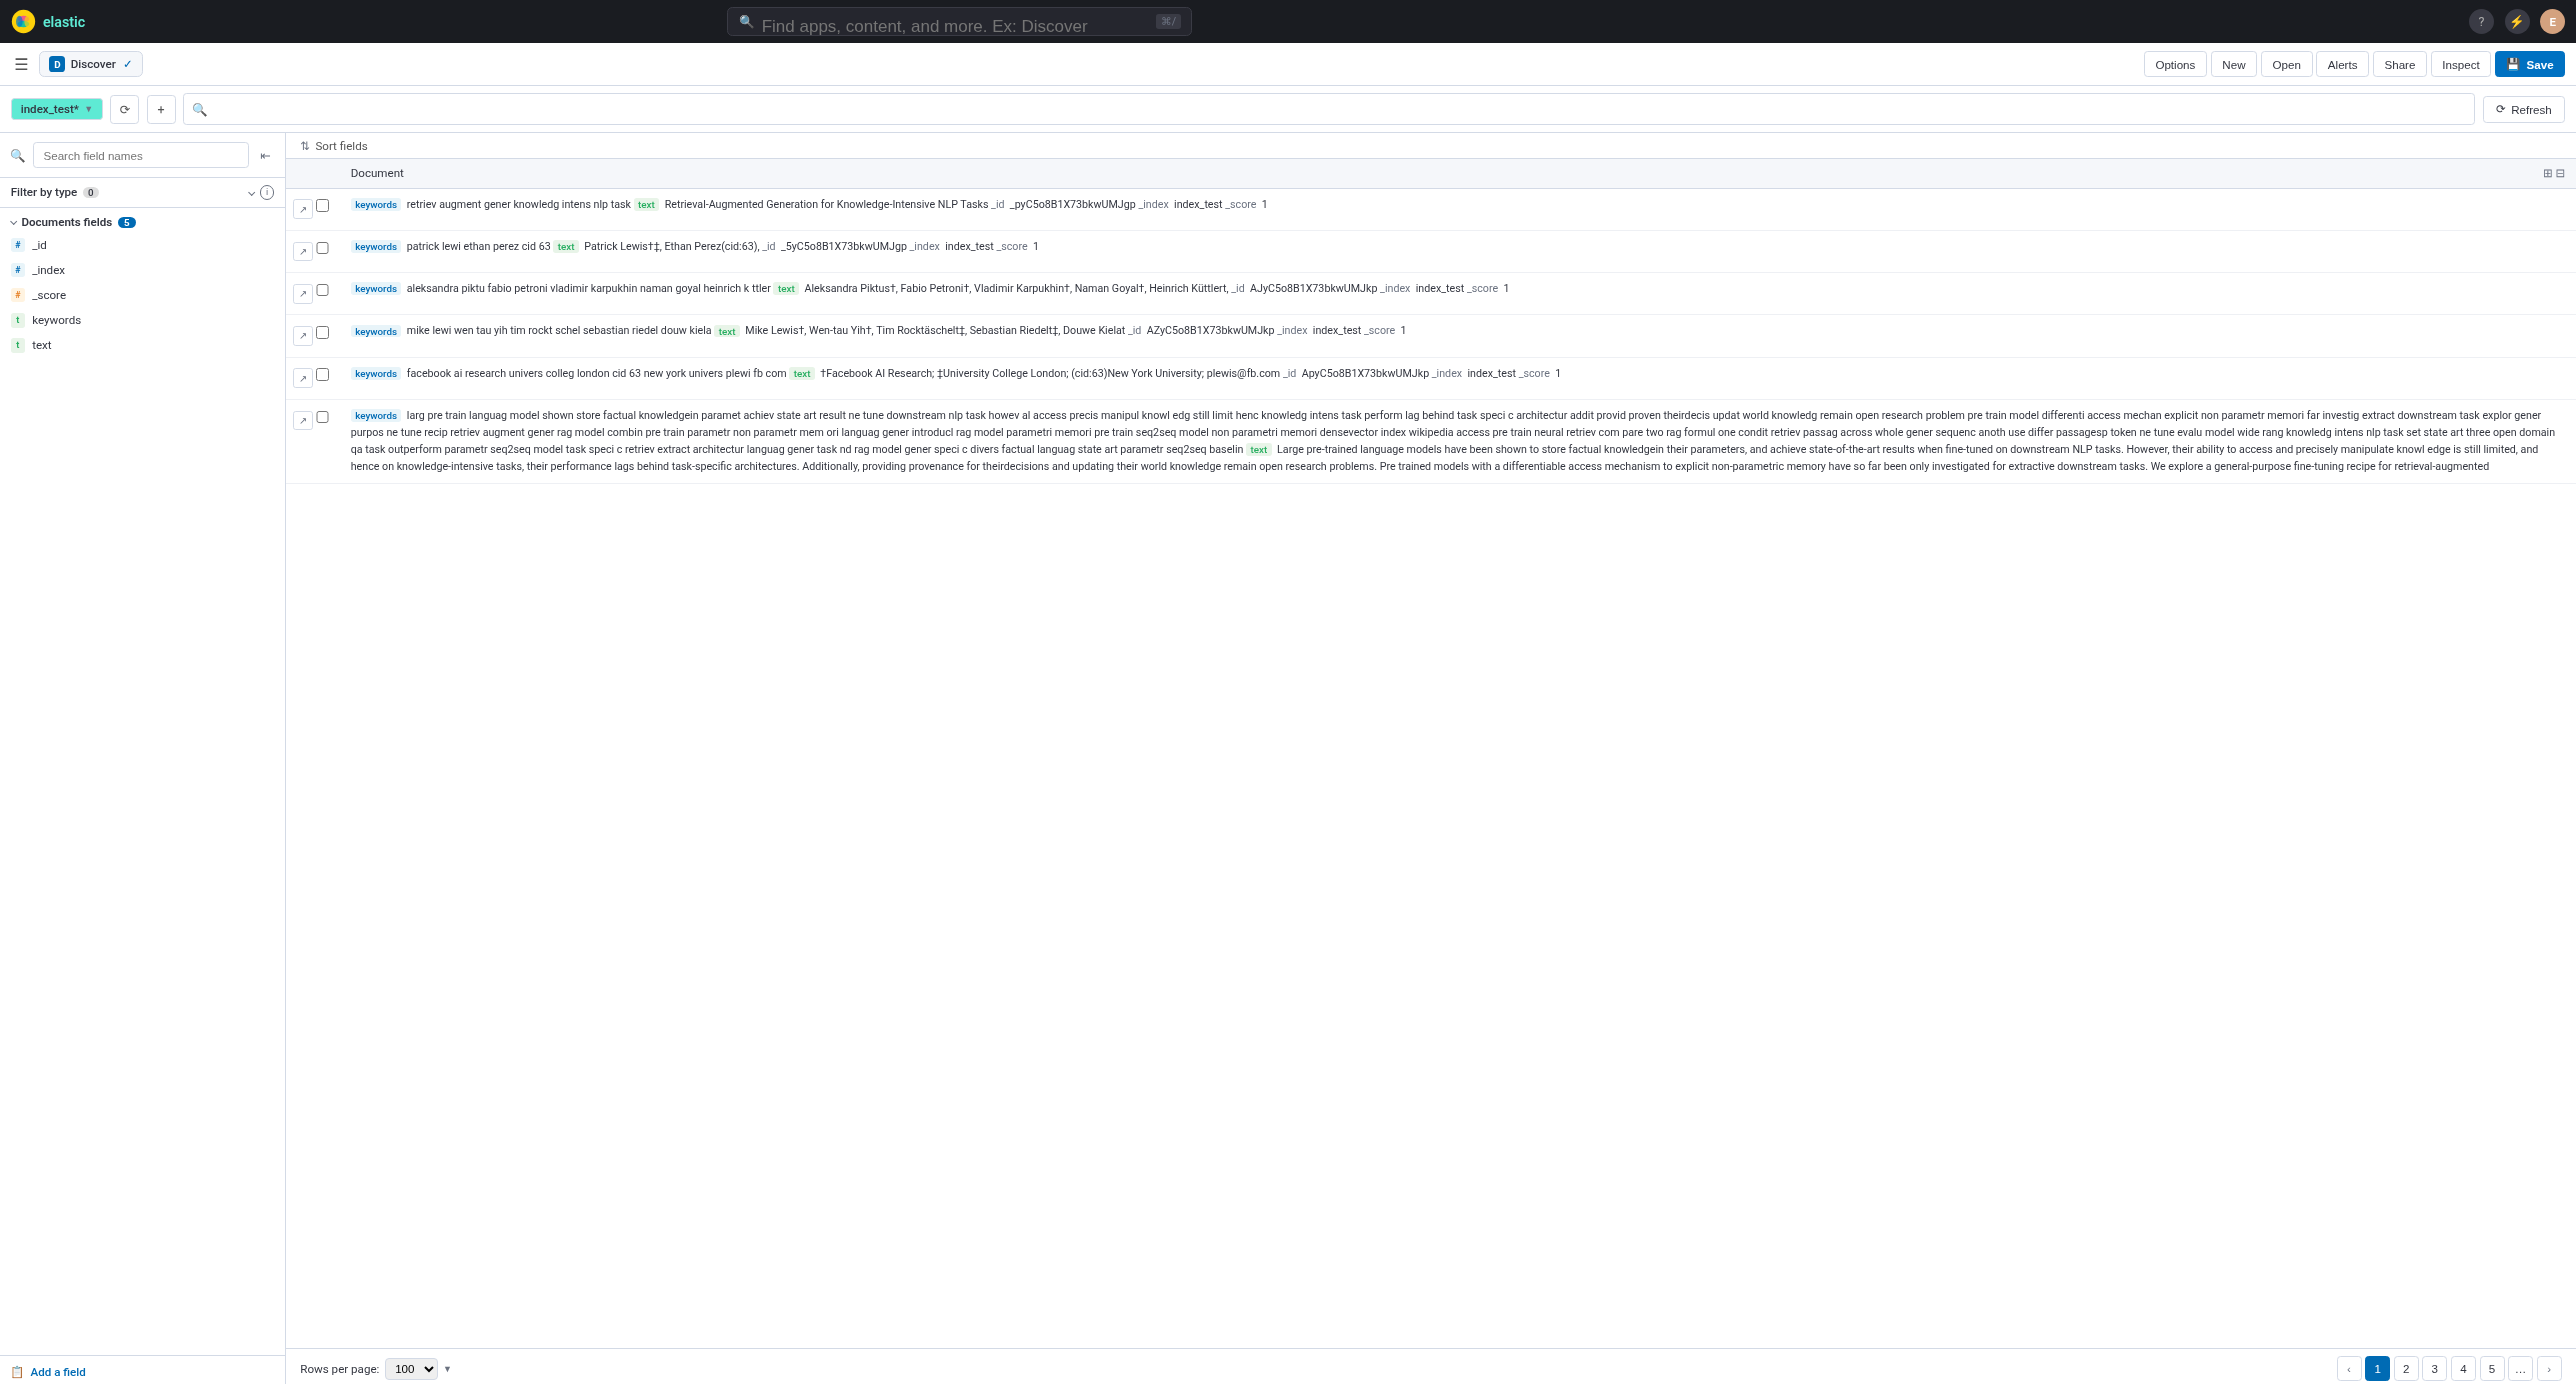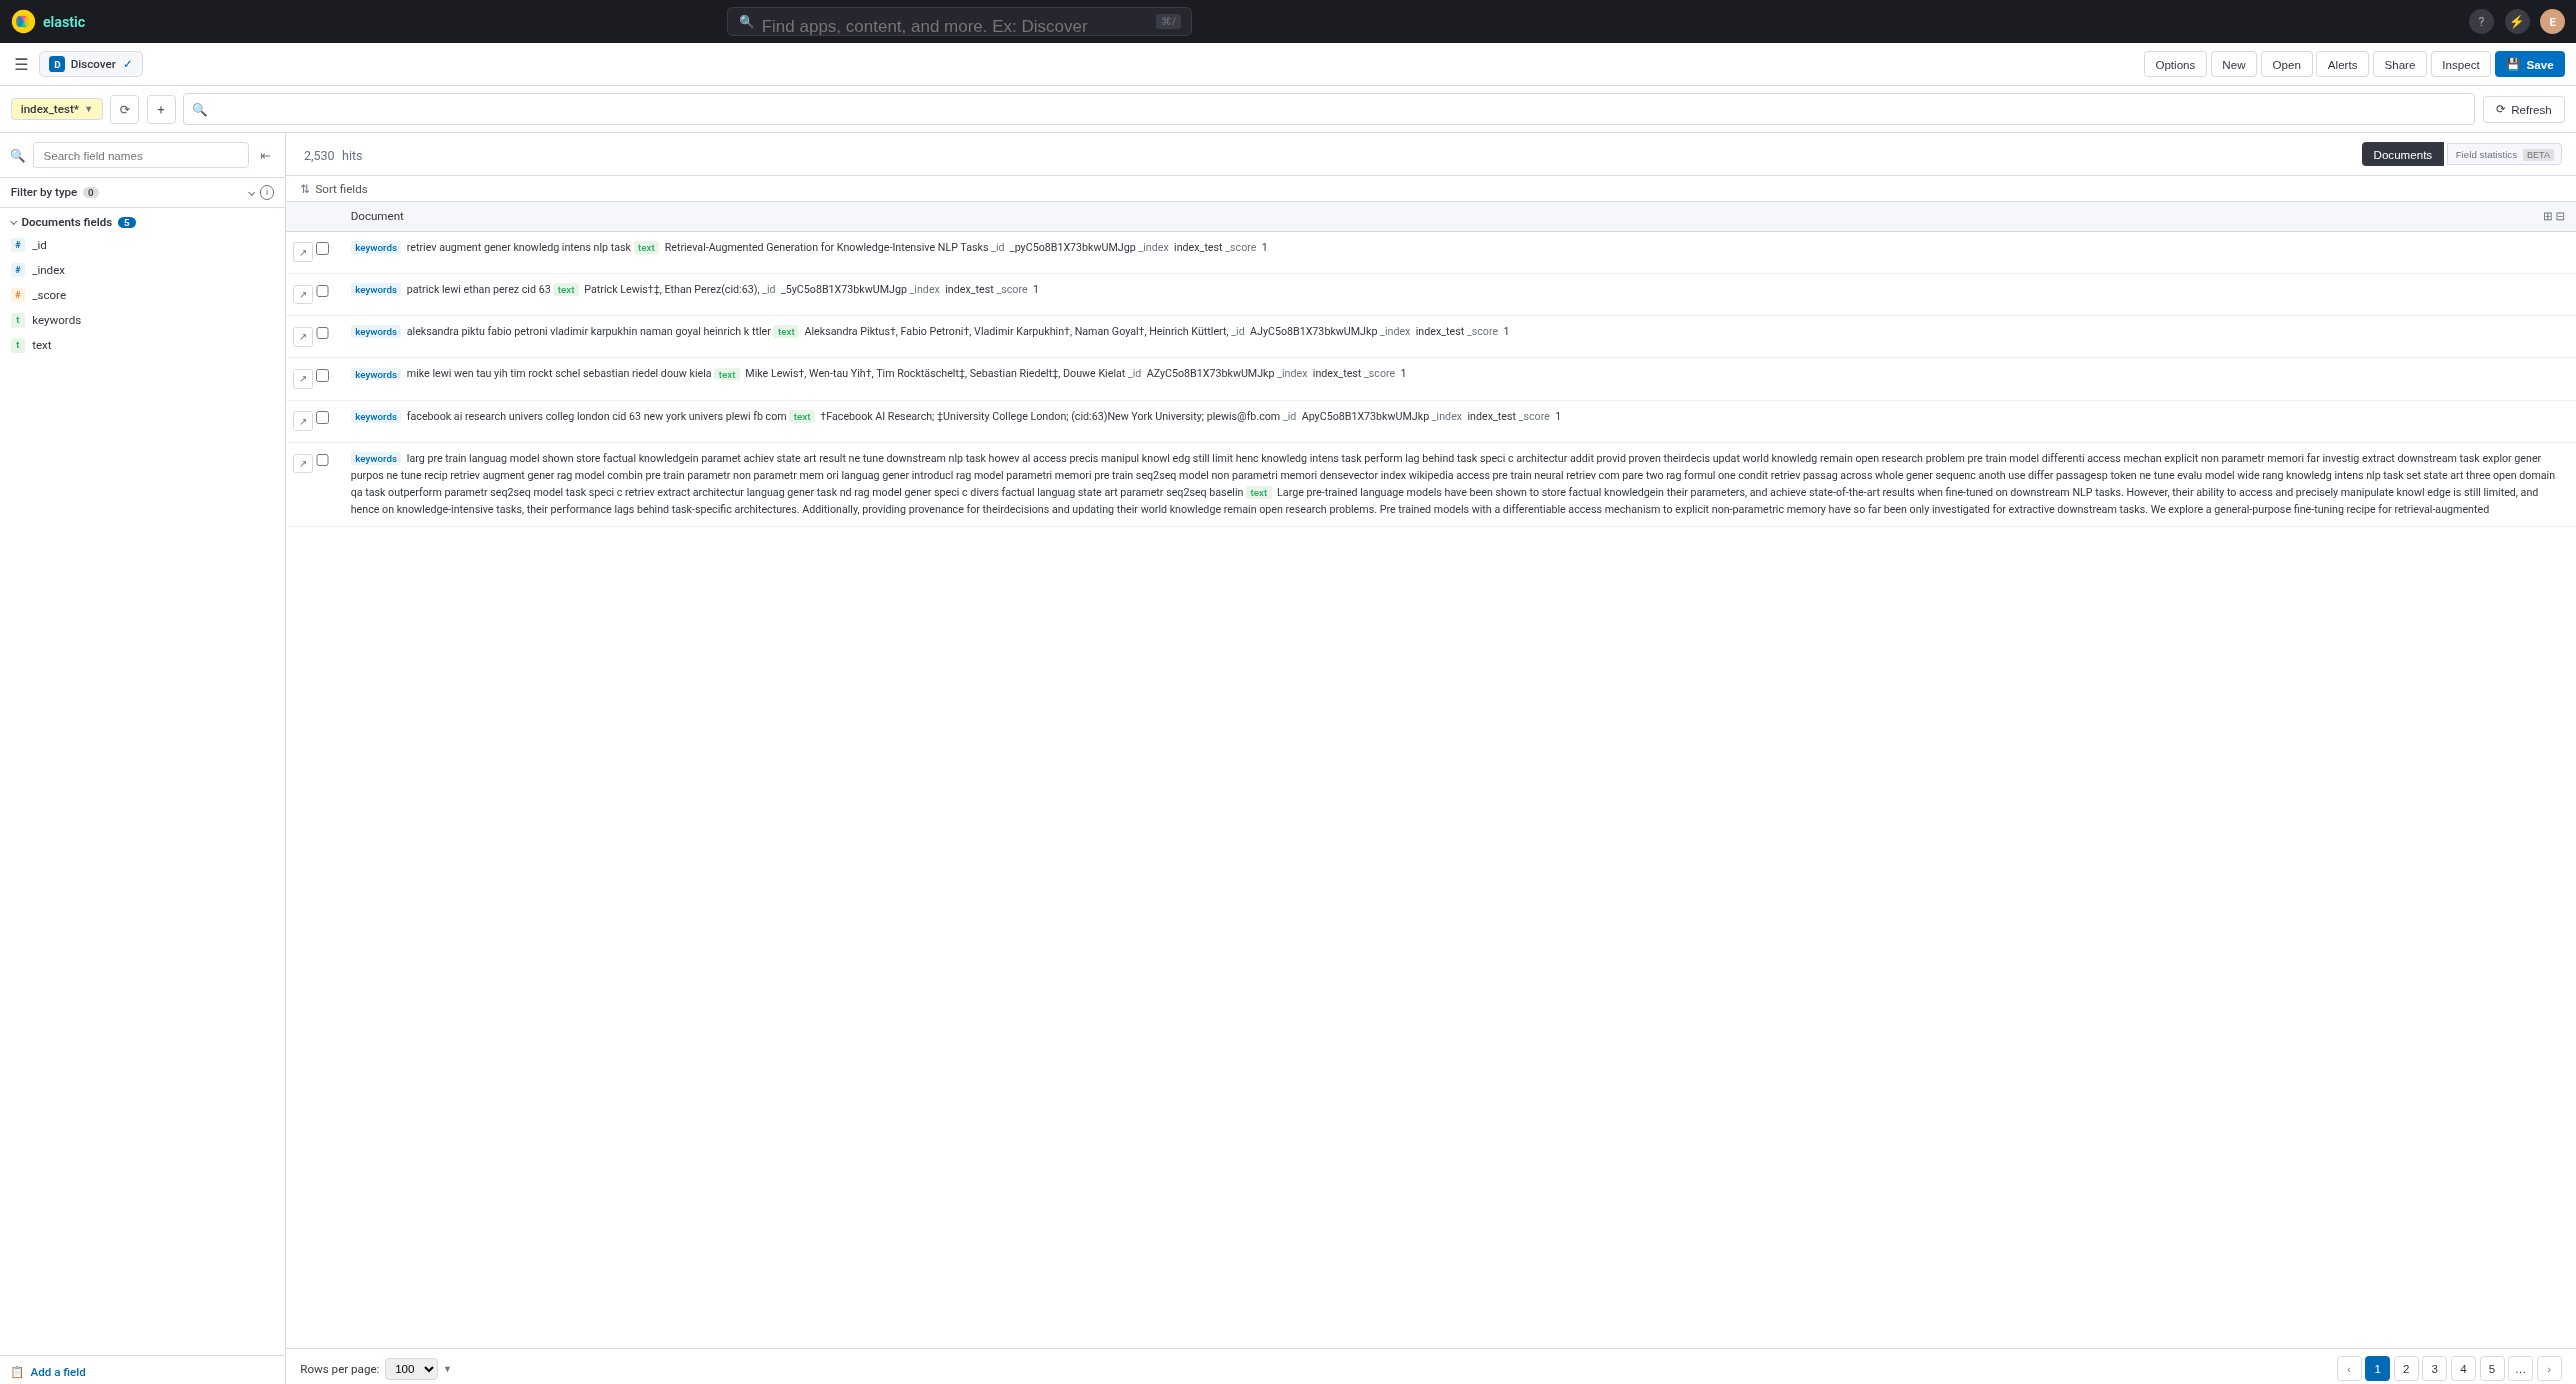--- a/index.html
+++ b/index.html
@@ -36,21 +36,21 @@
     .app-tab-check { color: #006bb4; margin-left: 1.8px; }
     .app-bar-actions { margin-left: auto; display: flex; align-items: center; gap: 3.6px; }
     .action-btn { padding: 5.4px 10.7px; font-size: 11.6px; border: 0.9px solid #d3dae6; border-radius: 3.6px; background: #fff; color: #343741; cursor: pointer; font-weight: 400; }
     .save-btn { background: #0071c2; color: #fff; border-color: #0071c2; font-weight: 600; display: flex; align-items: center; gap: 5.4px; }
 
     
     .filter-bar {
       display: flex; align-items: center; padding: 7.2px 10.7px; border-bottom: 0.9px solid #d3dae6; gap: 7.2px;
     }
     .index-selector {
-      display: flex; align-items: center; gap: 5.4px; background: #fef9c3; border: 0.9px solid #d3dae6;
+      display: flex; align-items: center; gap: 5.4px; background: #5eead4; border: 0.9px solid #d3dae6;
       border-radius: 3.6px; padding: 3px 9px; font-size: 11.6px; cursor: pointer; color: #343741; font-weight: 500;
     }
     .index-selector .caret { color: #6b7280; font-size: 9px; }
     .filter-icon-btn { width: 29px; height: 29px; border: 0.9px solid #d3dae6; border-radius: 3.6px; background: #fff; display: flex; align-items: center; justify-content: center; cursor: pointer; color: #555; }
     .kql-input-wrap {
       flex: 1; display: flex; align-items: center; border: 0.9px solid #d3dae6; border-radius: 3.6px;
       padding: 0 9px; height: 32px; background: #fff;
     }
     .kql-input-wrap input { border: none; outline: none; flex: 1; font-size: 11.6px; color: #6b7280; }
     .refresh-btn {
@@ -279,33 +279,20 @@
       </div>
     </div>
 
     <div class="add-field-btn">
       <span>📋</span>
       <span>Add a field</span>
     </div>
   </div>
 
   <div class="content-area">
-    <div class="content-header">
-      <div class="hits-count">
-        <span>2,530</span>
-        <span>hits</span>
-      </div>
-      <div class="view-toggles">
-        <button class="view-btn active">Documents</button>
-        <button class="view-btn view-btn-beta">
-          <span>Field statistics</span>
-          <span style="margin-left:3.6px; font-size:9px; background:#e0e0e0; padding:0.9px 3.6px; border-radius:1.8px;">BETA</span>
-        </button>
-      </div>
-    </div>
 
     <div class="table-area">
       <div class="sort-fields-bar">
         <span class="sort-icon">⇅</span>
         <span>Sort fields</span>
       </div>
 
       <table>
         <thead>
           <tr>

